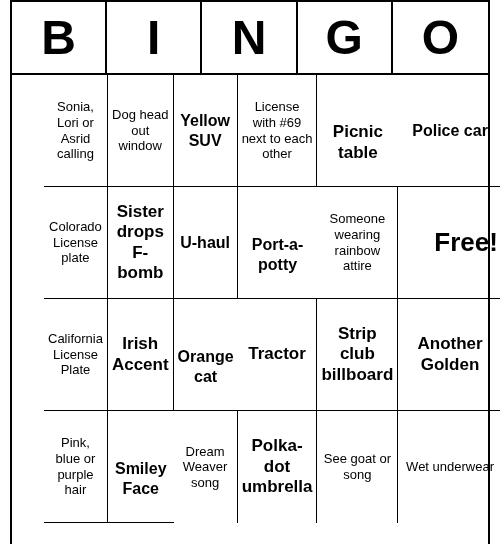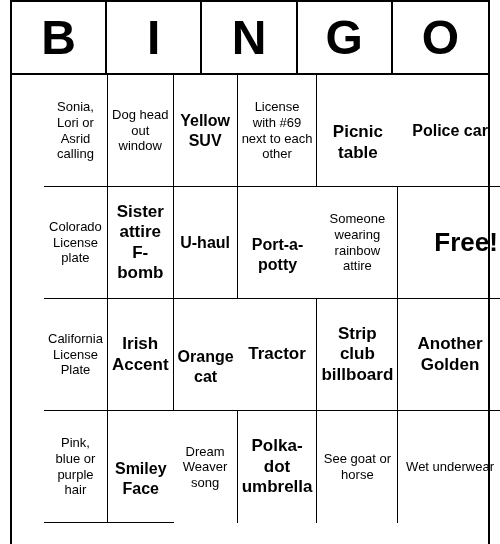--- a/index.html
+++ b/index.html
@@ -99,21 +99,21 @@
       <div class="bingo-cell">
         <span class="cell-text medium">Picnic table</span>
       </div>
       <div class="bingo-cell">
         <span class="cell-text large">Police car</span>
       </div>
       <div class="bingo-cell">
         <span class="cell-text">Colorado License plate</span>
       </div>
       <div class="bingo-cell">
-        <span class="cell-text medium">Sister attire F-bomb</span>
+        <span class="cell-text medium">Sister drops F-bomb</span>
       </div>
       <div class="bingo-cell">
         <span class="cell-text large">U-haul</span>
       </div>
       <div class="bingo-cell">
         <span class="cell-text large">Port-a-potty</span>
       </div>
       <div class="bingo-cell">
         <span class="cell-text">Someone wearing rainbow attire</span>
       </div>
@@ -144,19 +144,19 @@
       <div class="bingo-cell">
         <span class="cell-text large">Smiley Face</span>
       </div>
       <div class="bingo-cell">
         <span class="cell-text">Dream Weaver song</span>
       </div>
       <div class="bingo-cell">
         <span class="cell-text medium">Polka-dot umbrella</span>
       </div>
       <div class="bingo-cell">
-        <span class="cell-text">See goat or horse</span>
+        <span class="cell-text">See goat or song</span>
       </div>
       <div class="bingo-cell">
         <span class="cell-text">Wet underwear</span>
       </div>
     </div>
 </div>
 
 </body></html>

